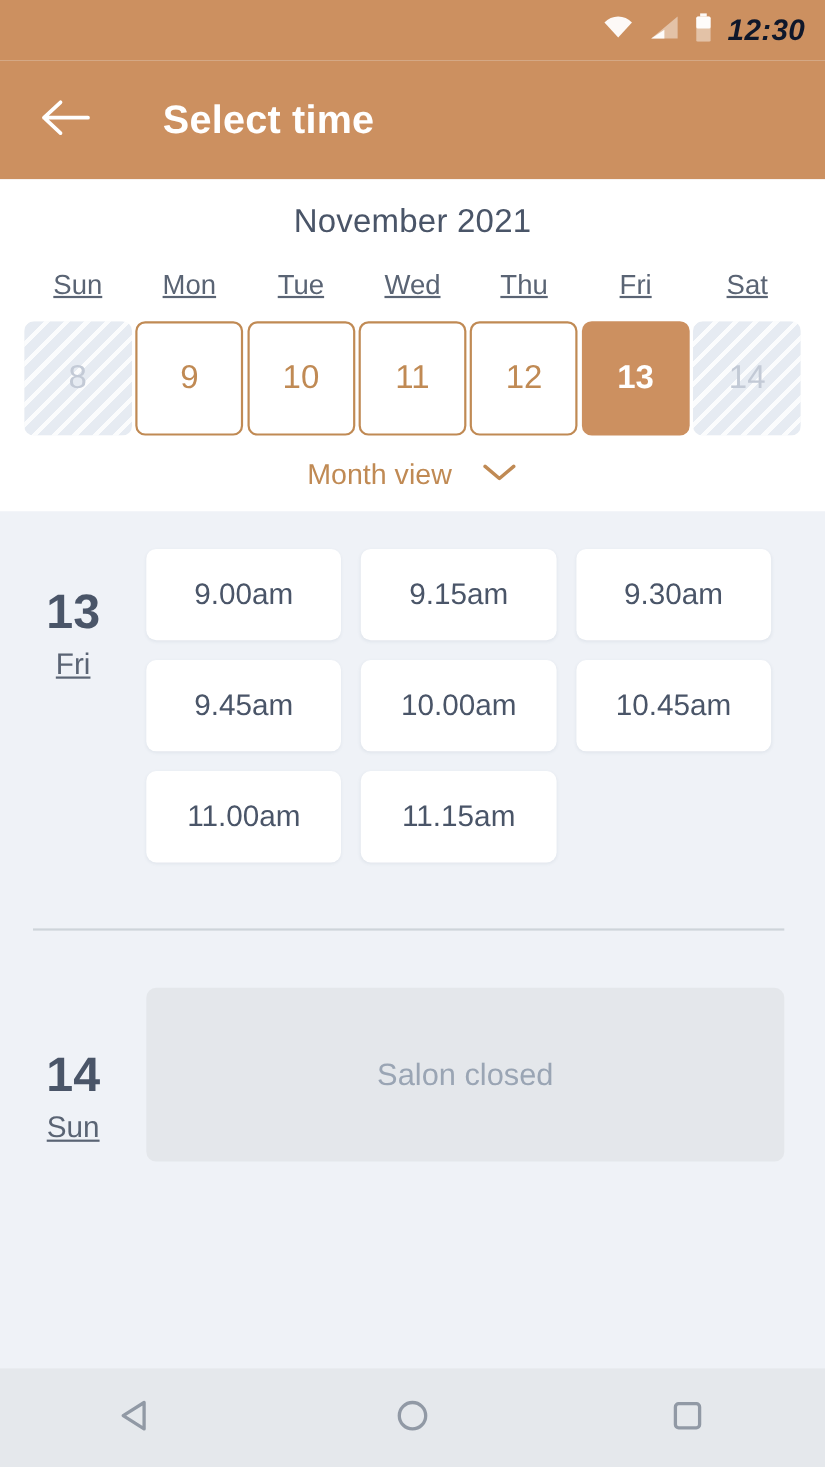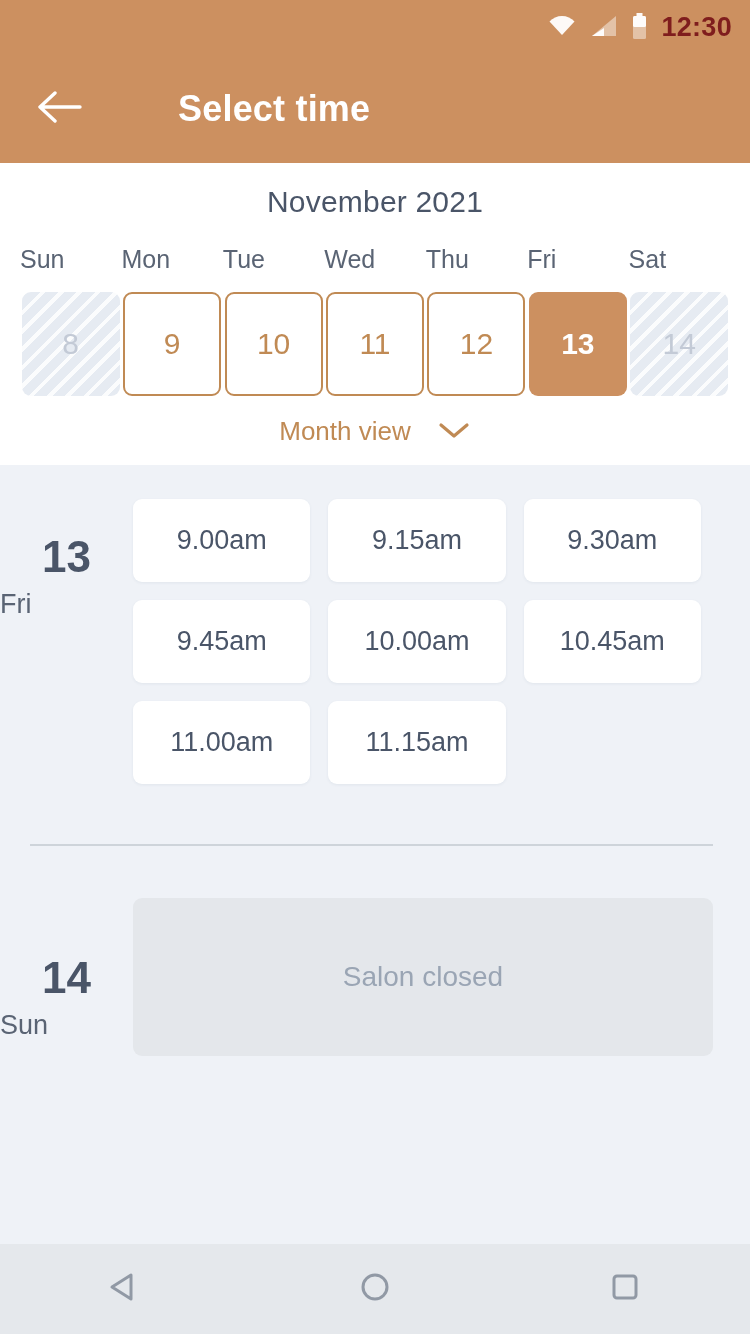--- a/index.html
+++ b/index.html
@@ -11,44 +11,44 @@
   }
   #screen { position:relative; width:750px; height:1334px; display:flex; flex-direction:column; }
 
   
   .statusbar {
     height:55px; background:#CC9060;
     display:flex; align-items:center; justify-content:flex-end;
     padding-right:18px; gap:13px; flex:none;
   }
   .sb-icon { display:block; }
-  .sb-time { color:#7f1d1d; font-size:27px; font-weight:bold; letter-spacing:.3px; }
+  .sb-time { color:#0f172a; font-size:27px; font-weight:bold; letter-spacing:.3px;font-style:italic; }
 
   
   .appbar {
     height:108px; background:#CC9060;
-    display:flex; align-items:center; flex:none; padding-left:34px;gap:30px;
+    display:flex; align-items:center; flex:none; padding-left:34px;
   }
   .back-btn { width:52px; height:52px; display:flex; align-items:center; justify-content:center; }
   .appbar-title {
     color:#FFFFFF; font-size:36px; font-weight:bold;
     margin-left:62px; letter-spacing:.2px;
   }
 
   
   .calendar { background:#FFFFFF; padding-top:22px; padding-bottom:18px; flex:none; }
   .month-title {
     text-align:center; color:#4A5568; font-size:30px; letter-spacing:.2px;
     margin-bottom:26px;
   }
   .dow-row, .days-row {
     display:grid; grid-template-columns:repeat(7,1fr);
     padding:0 20px;
   }
-  .dow { text-align:left; color:#5A6474; font-size:25px; }
+  .dow { text-align:center; color:#5A6474; font-size:25px;text-decoration:underline; }
   .days-row { margin-top:18px; }
   .day-cell { display:flex; align-items:center; justify-content:center; }
   .day-tile {
     width:98px; height:104px; border-radius:9px;
     display:flex; align-items:center; justify-content:center;
     font-size:30px;
   }
   .day-tile.available {
     background:#FFFFFF; border:2px solid #C08A54; color:#C08A54;
   }

